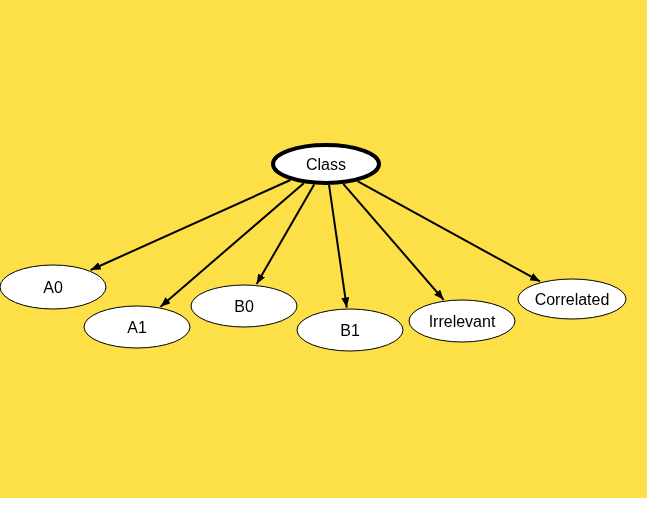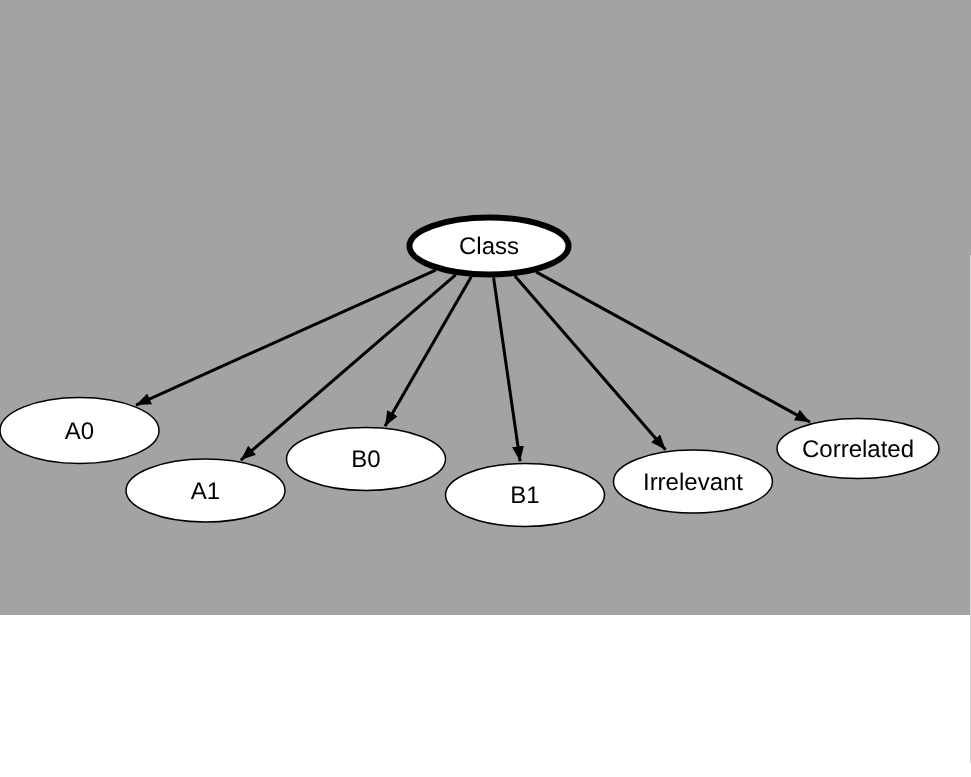--- a/index.html
+++ b/index.html
@@ -3,22 +3,22 @@
 <meta charset="utf-8">
 <style>
   html, body {
     margin: 0;
     padding: 0;
     background: #ffffff;
   }
   .canvas {
     position: relative;
     width: 647px;
-    height: 410px;
-    background: #a3a3a3;
+    height: 498px;
+    background: #fde047;
     overflow: hidden;
   }
   svg text {
     font-family: "Liberation Sans", sans-serif;
     font-size: 16px;
     fill: #000000;
   }
 </style>
 </head>
 <body>

